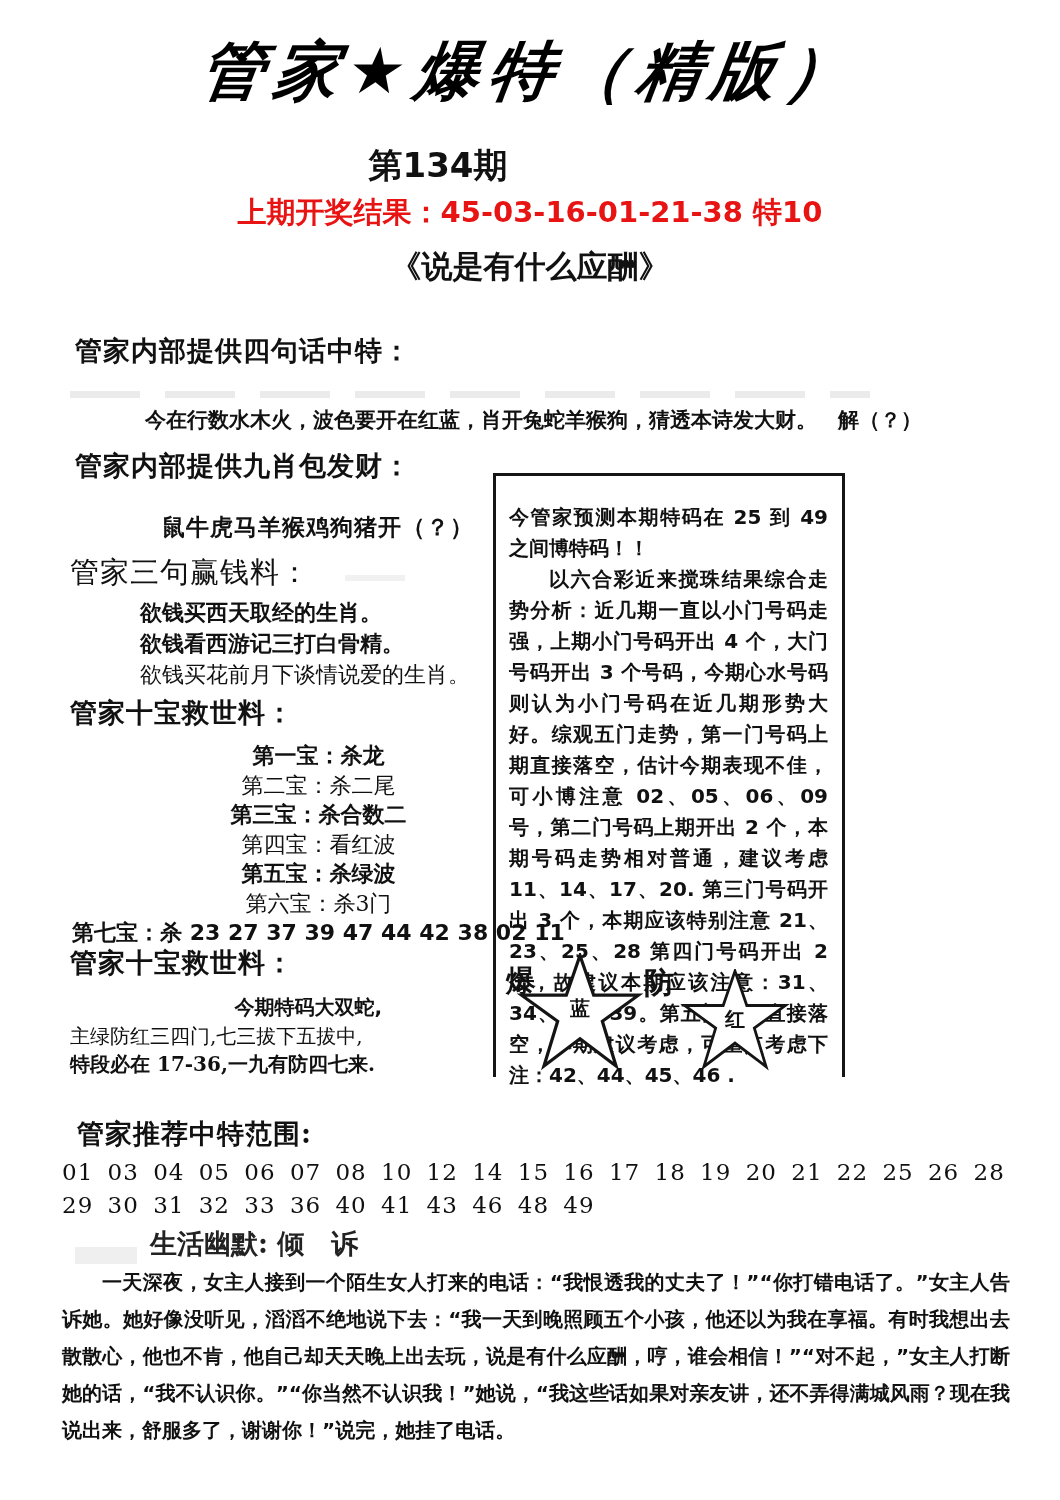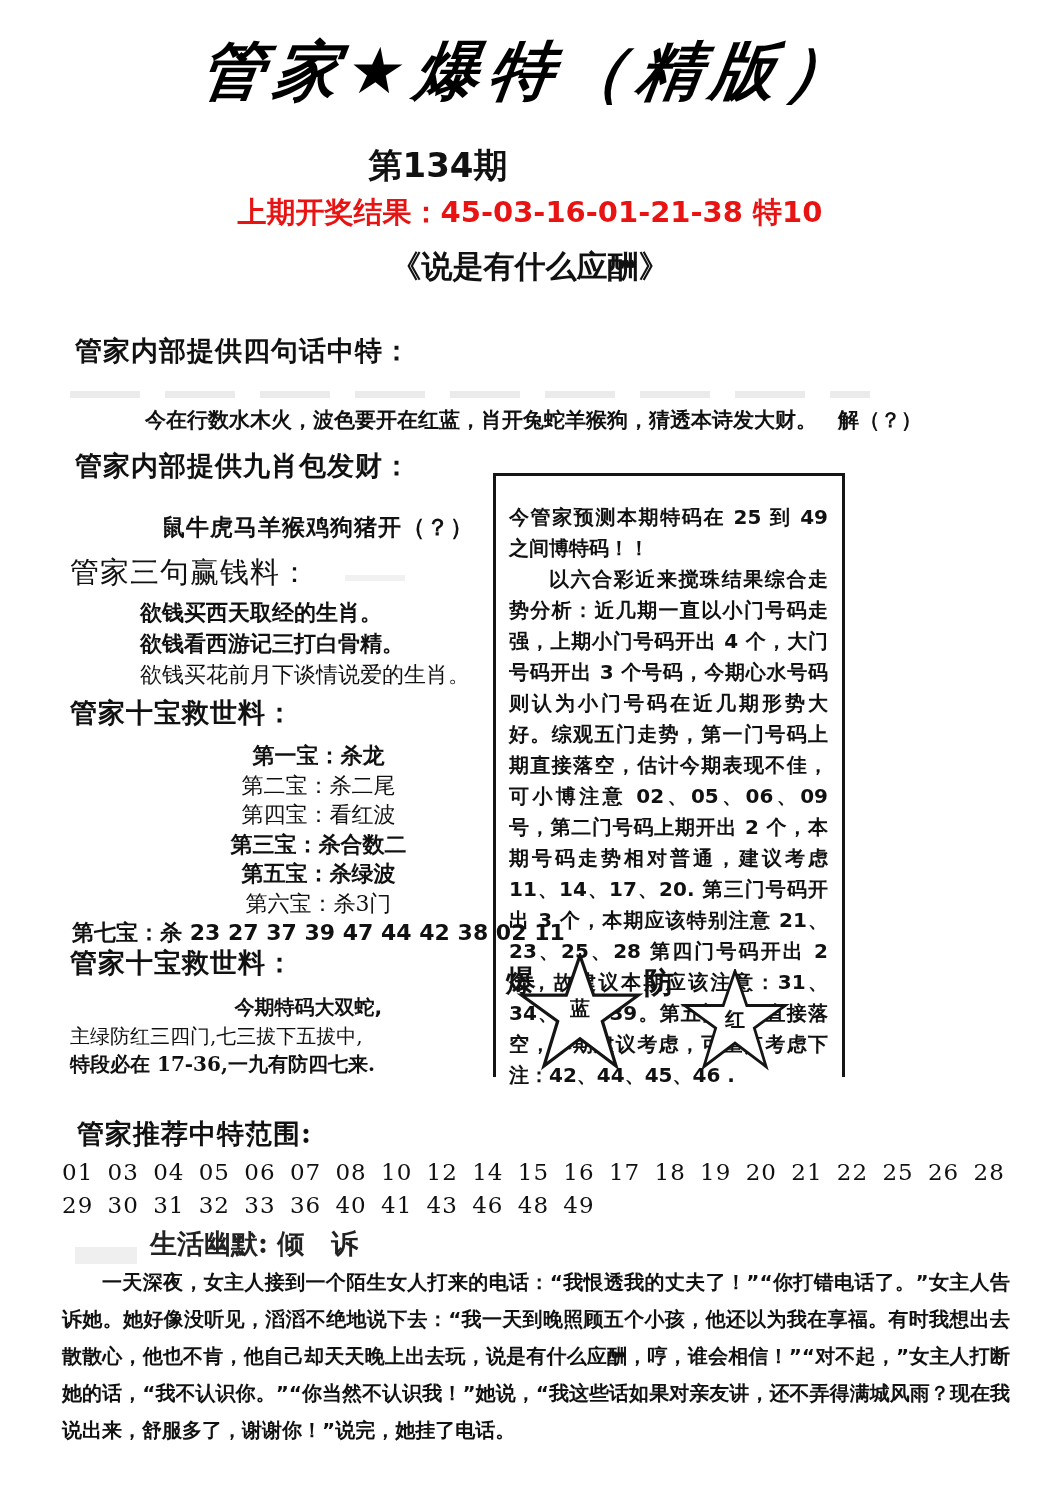--- a/index.html
+++ b/index.html
@@ -83,22 +83,22 @@
 <div class="abs money-lines">
   <div class="l1">欲钱买西天取经的生肖。</div>
   <div class="l2">欲钱看西游记三打白骨精。</div>
   <div class="l3">欲钱买花前月下谈情说爱的生肖。</div>
 </div>
 
 <div class="abs sec-h" style="left:70px;top:695px;">管家十宝救世料：</div>
 <div class="abs treasures">
   <div class="treasure-row bold"><span>第一宝：</span><span>杀龙</span></div>
   <div class="treasure-row"><span>第二宝：</span><span>杀二尾</span></div>
+  <div class="treasure-row bold"><span>第三宝：</span><span>杀合数二</span></div>
   <div class="treasure-row"><span>第四宝：</span><span>看红波</span></div>
-  <div class="treasure-row bold"><span>第三宝：</span><span>杀合数二</span></div>
   <div class="treasure-row bold"><span>第五宝：</span><span>杀绿波</span></div>
   <div class="treasure-row"><span>第六宝：</span><span>杀3门</span></div>
   <div class="treasure-row bold"><span>第七宝：</span><span>杀 23 27 37 39 47 44 42 38 02 11</span></div>
 </div>
 
 <div class="abs sec-h" style="left:70px;top:945px;">管家十宝救世料：</div>
 <div class="abs zodiac-poem">
   <div class="zl2">今期特码大双蛇,</div>
   <div class="zl3">主绿防红三四门,七三拔下五拔中,</div>
   <div class="zl4">特段必在 17-36,一九有防四七来.</div>

